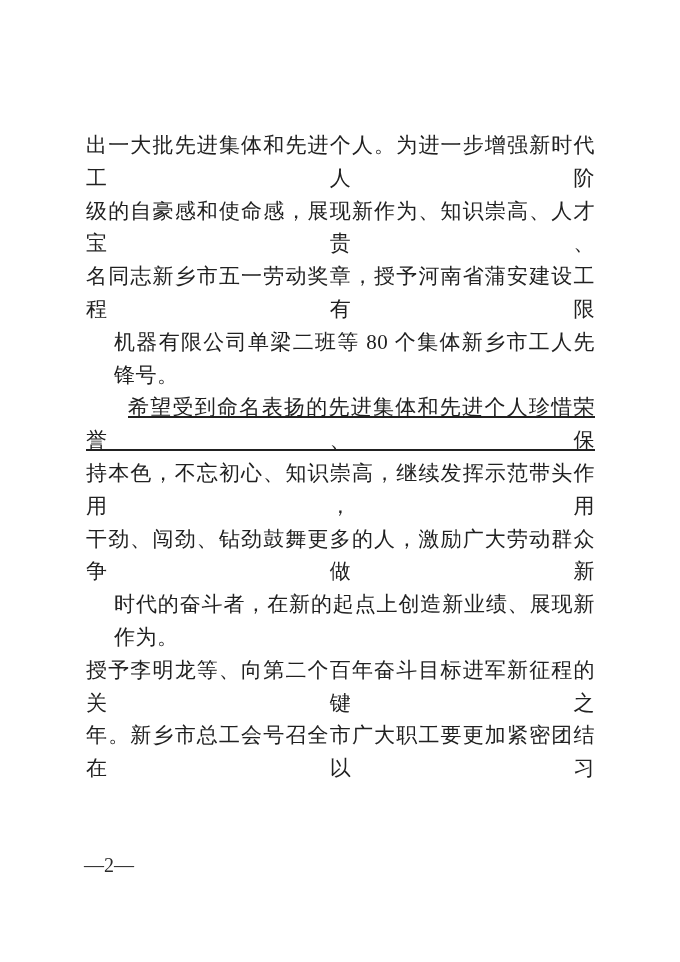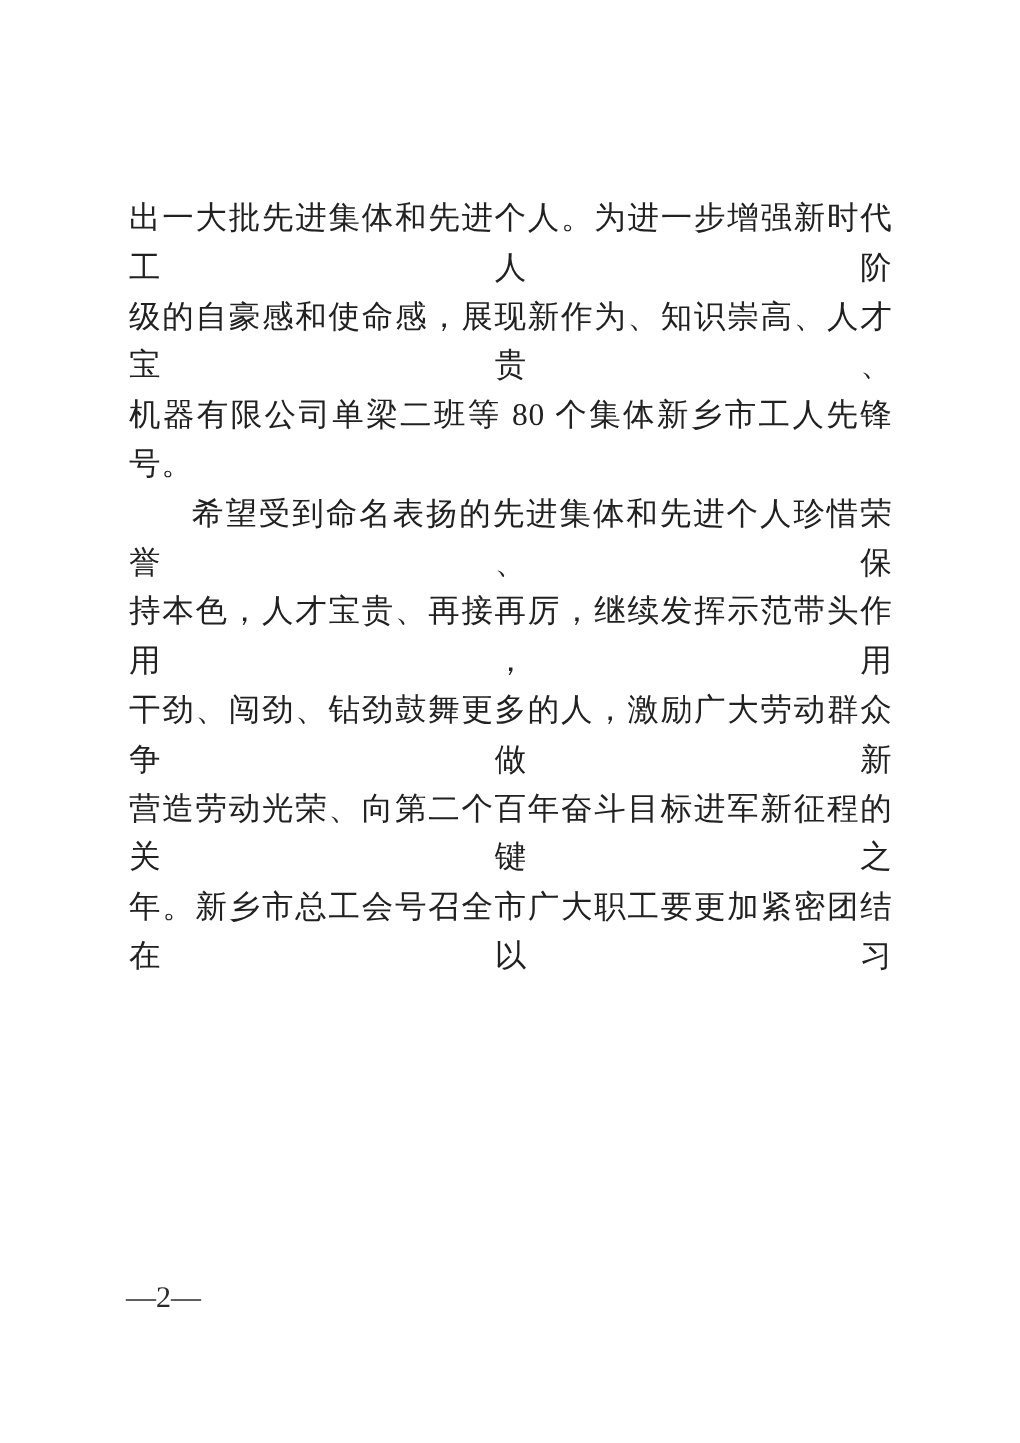--- a/index.html
+++ b/index.html
@@ -29,54 +29,58 @@
     margin: 0;
     padding: 0;
   }
   .line {
     text-align: justify;
     text-align-last: justify;
     -moz-text-align-last: justify;
   }
   .line.end {
     text-align-last: left;
+    margin-left: 28px;
     -moz-text-align-last: left;
   }
   .line.indent {
     text-indent: 2em;
+    text-decoration: underline;
   }
   .page-number {
     position: absolute;
     left: 84px;
     top: 852px;
     font-size: 20px;
     line-height: 26px;
     color: #2a2a2a;
   }
 </style>
 </head>
 <body>
 
 <div class="page">
   <div class="content">
 
     <div class="paragraph">
       <div class="line">出一大批先进集体和先进个人。为进一步增强新时代工人阶</div>
       <div class="line">级的自豪感和使命感，展现新作为、知识崇高、人才宝贵、</div>
+      <div class="line">名同志新乡市五一劳动奖章，授予河南省蒲安建设工程有限</div>
       <div class="line end">机器有限公司单梁二班等 80 个集体新乡市工人先锋号。</div>
     </div>
 
     <div class="paragraph">
       <div class="line indent">希望受到命名表扬的先进集体和先进个人珍惜荣誉、保</div>
-      <div class="line">持本色，人才宝贵、再接再厉，继续发挥示范带头作用，用</div>
+      <div class="line">持本色，不忘初心、知识崇高，继续发挥示范带头作用，用</div>
       <div class="line">干劲、闯劲、钻劲鼓舞更多的人，激励广大劳动群众争做新</div>
+      <div class="line end">时代的奋斗者，在新的起点上创造新业绩、展现新作为。</div>
     </div>
 
     <div class="paragraph">
-      <div class="line">营造劳动光荣、向第二个百年奋斗目标进军新征程的关键之</div>
+      <div class="line">授予李明龙等、向第二个百年奋斗目标进军新征程的关键之</div>
       <div class="line">年。新乡市总工会号召全市广大职工要更加紧密团结在以习</div>
 
     </div>
 
   </div>
 
   <div class="page-number">—2—</div>
 </div>
 
 </body></html>

